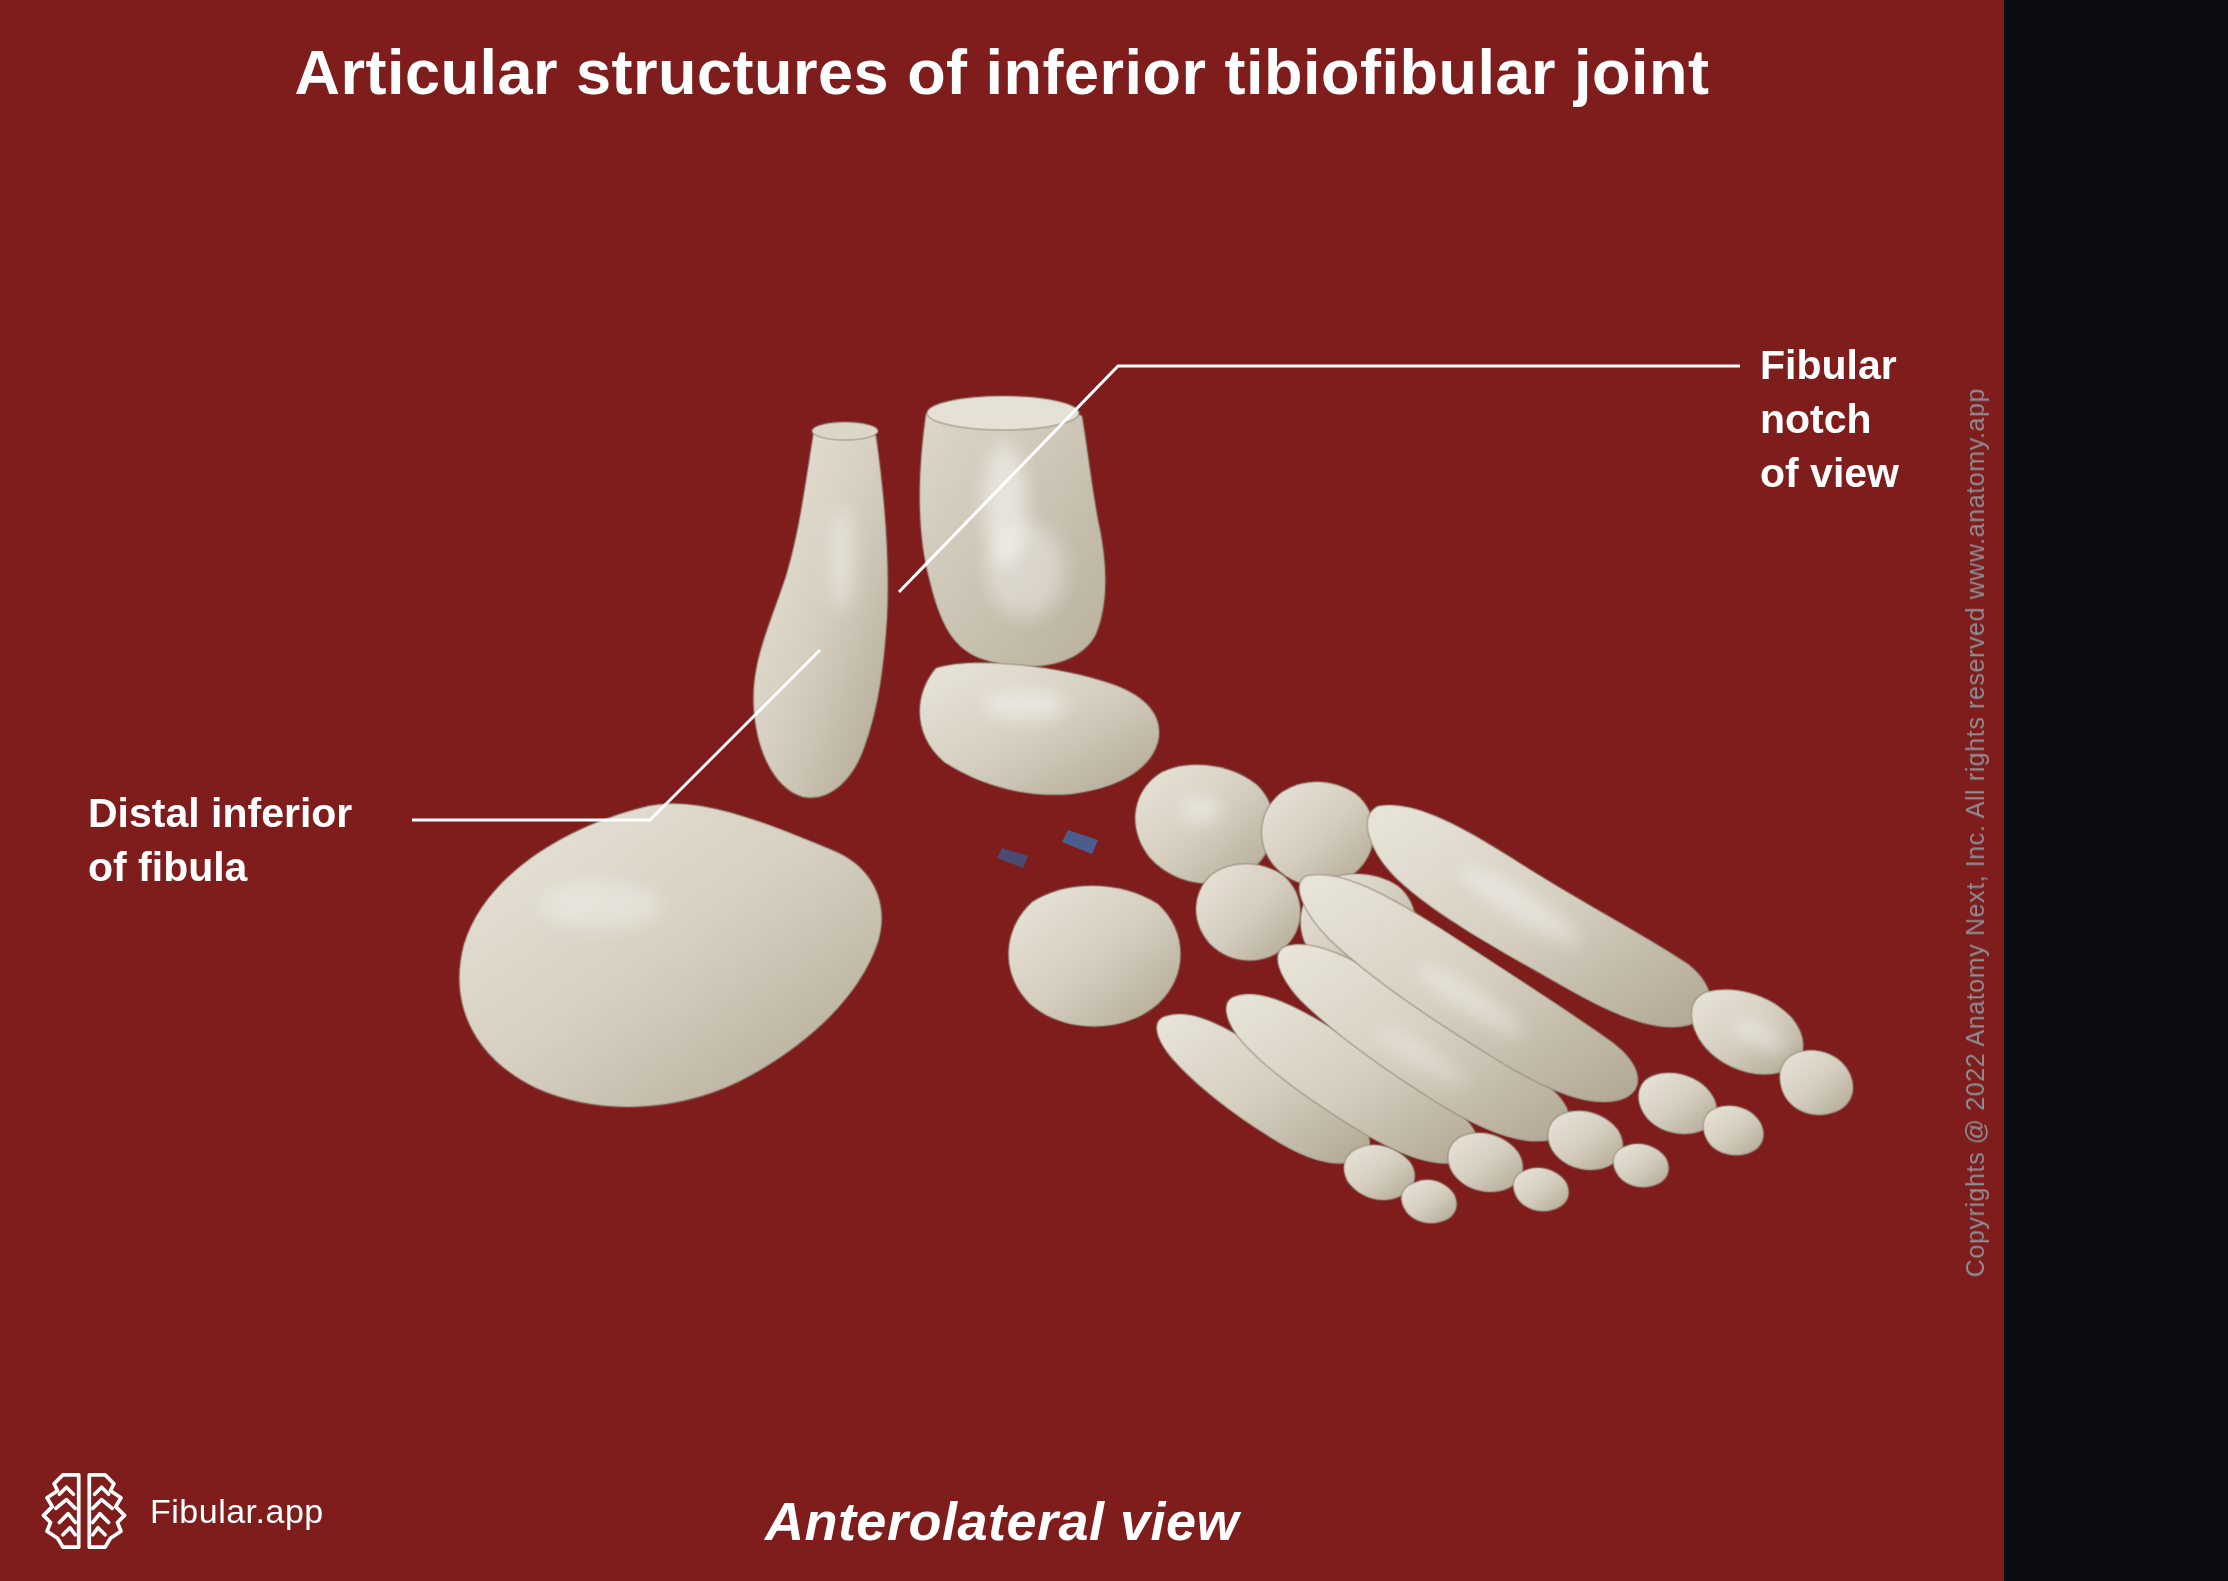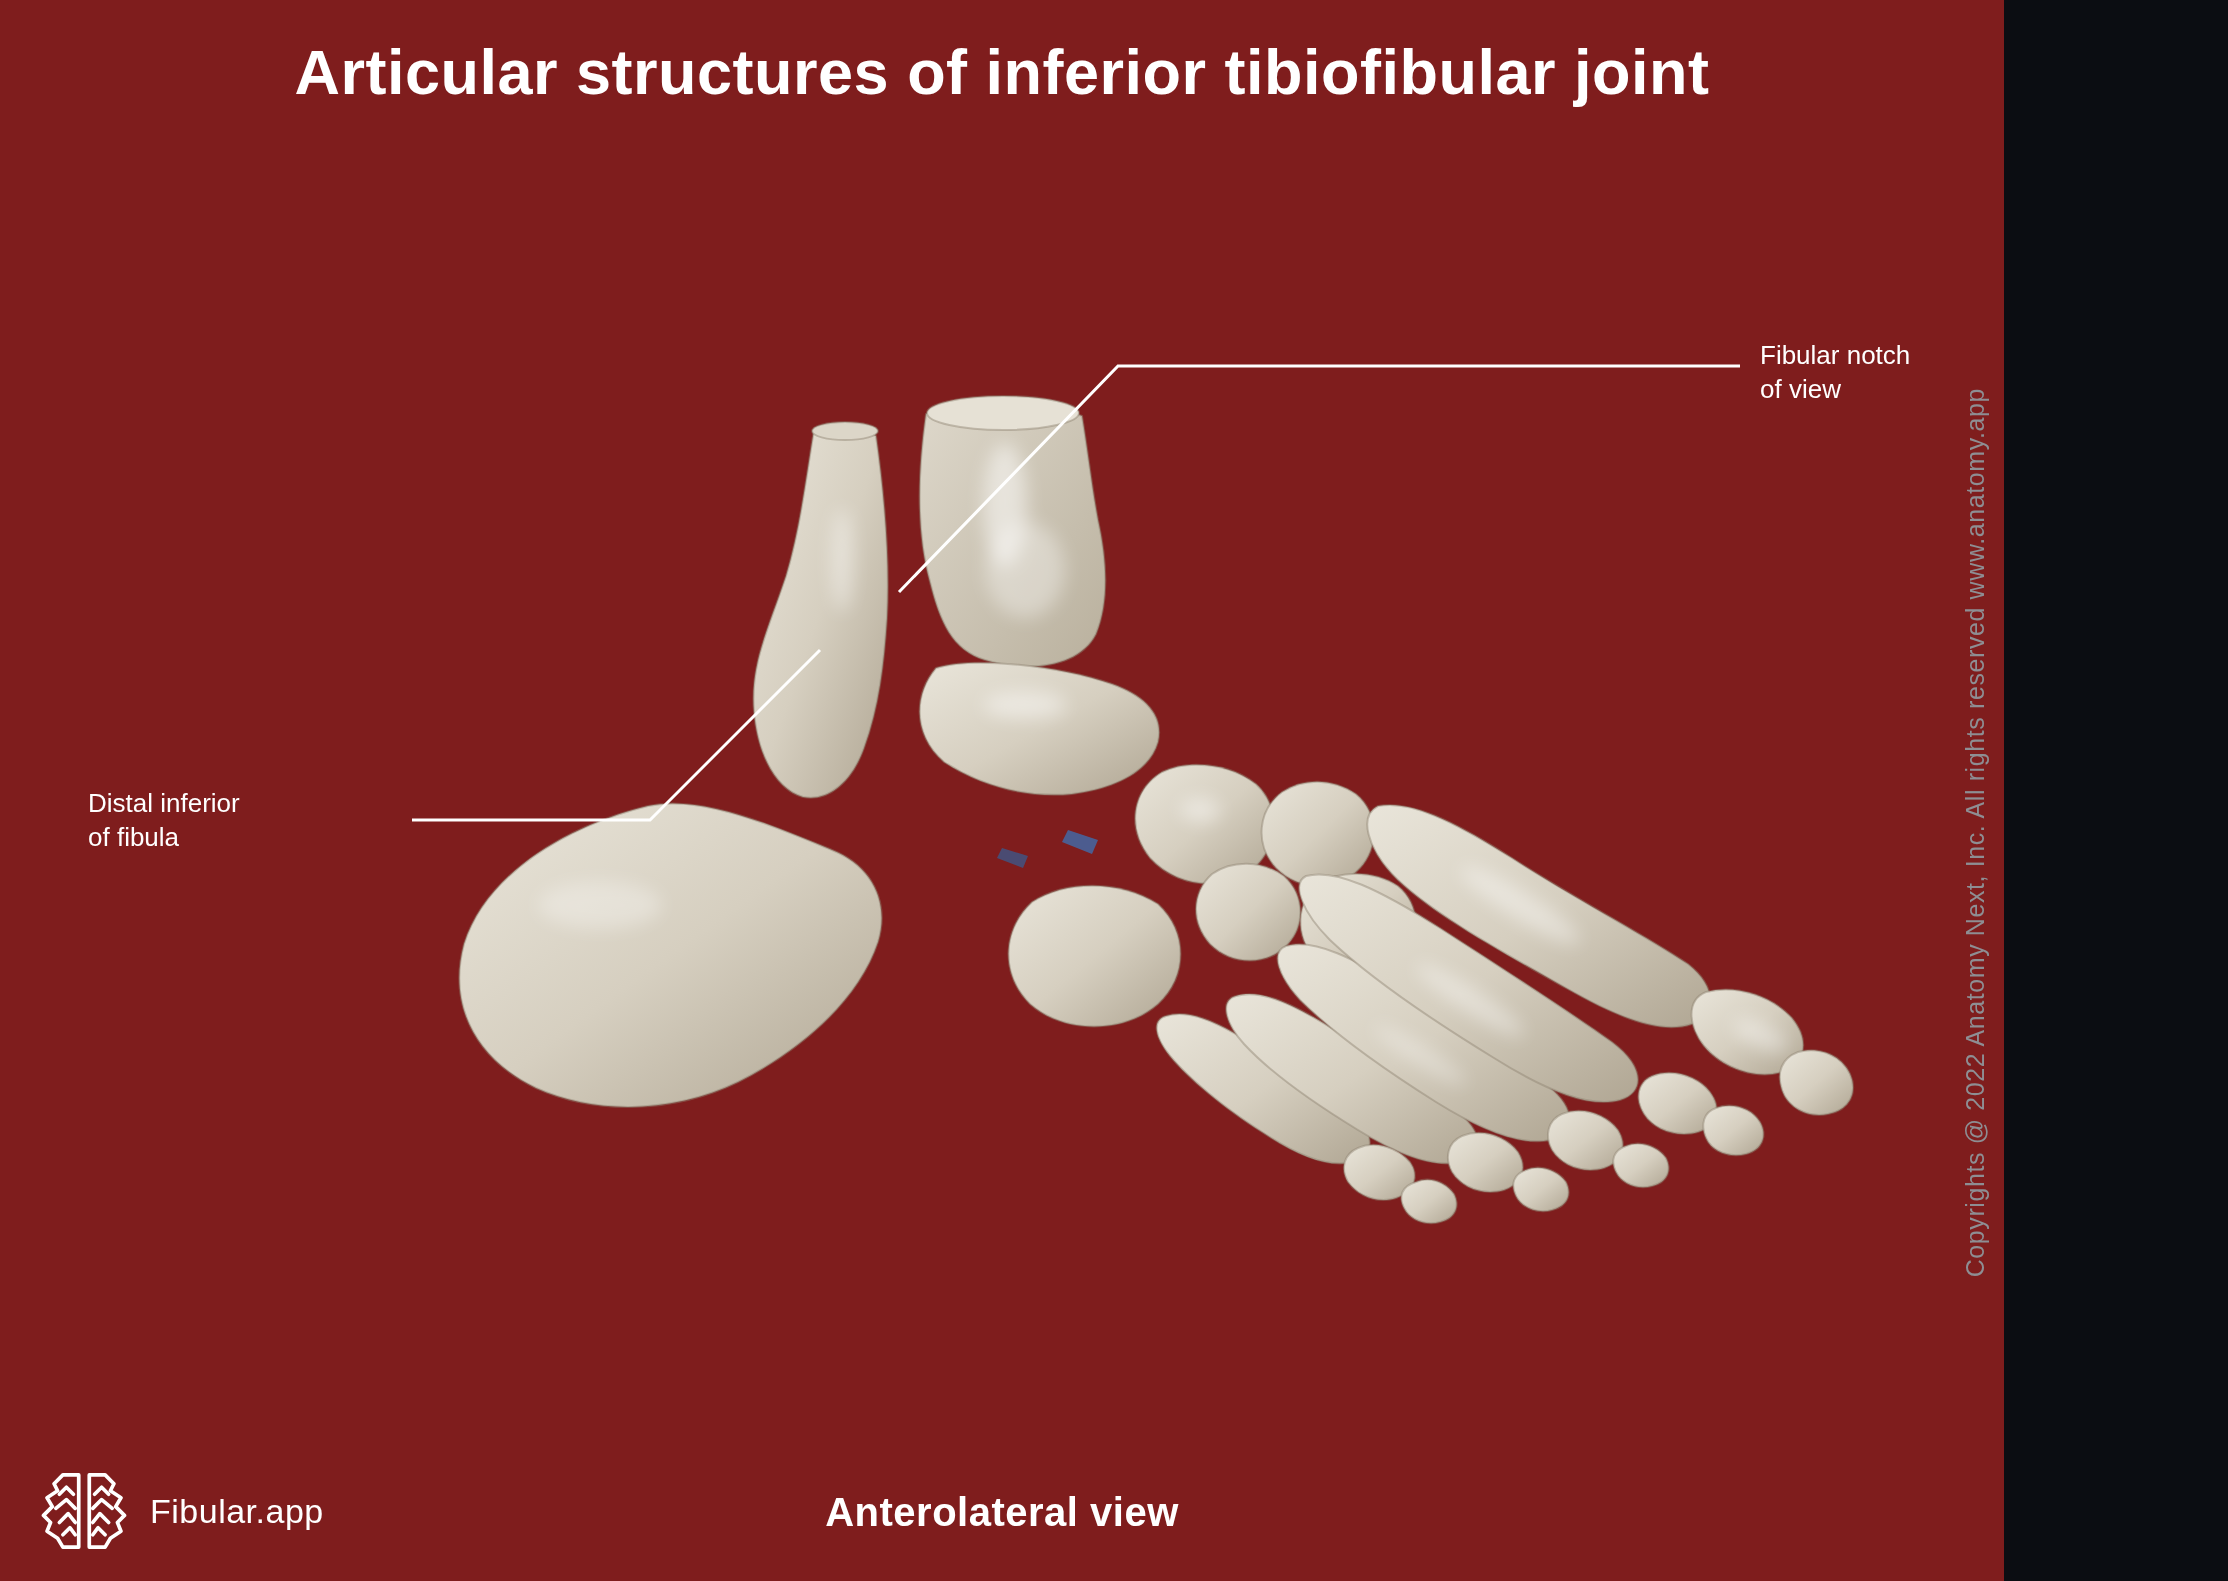--- a/index.html
+++ b/index.html
@@ -18,23 +18,23 @@
     font-size:63px;
     font-weight:700;
     letter-spacing:0.5px;
   }
   .skeleton{
     position:absolute;left:0;top:0;width:2228px;height:1581px;
   }
   .label{
     position:absolute;
     color:#ffffff;
-    font-size:26px;
+    font-size:41px;
     line-height:1.32;
-    font-weight:400;
+    font-weight:700;
   }
   .label-fibular{left:1760px;top:338px;}
   .label-distal{left:88px;top:786px;}
   .copyright{
     position:absolute;
     right:14px;top:388px;
     writing-mode:vertical-rl;
     transform:rotate(180deg);
     color:#8e8e93;
     font-size:25px;
@@ -46,23 +46,24 @@
     display:flex;align-items:center;gap:22px;
   }
   .brain{width:88px;height:82px;display:block;}
   .brand-text{
     color:#ffffff;font-size:34px;font-weight:400;letter-spacing:0.5px;
   }
   .caption{
     position:absolute;left:0;right:0;top:1490px;
     text-align:center;
     color:#ffffff;
-    font-size:40px;
+    font-size:54px;
     font-weight:700;
     letter-spacing:0.5px;
+    font-style:italic;
   }
 </style>
 </head>
 <body>
 
 <div class="canvas">
 
   <h1 class="title">Articular structures of inferior tibiofibular joint</h1>
 
   <svg class="skeleton" viewBox="0 0 2228 1581" aria-hidden="true">

